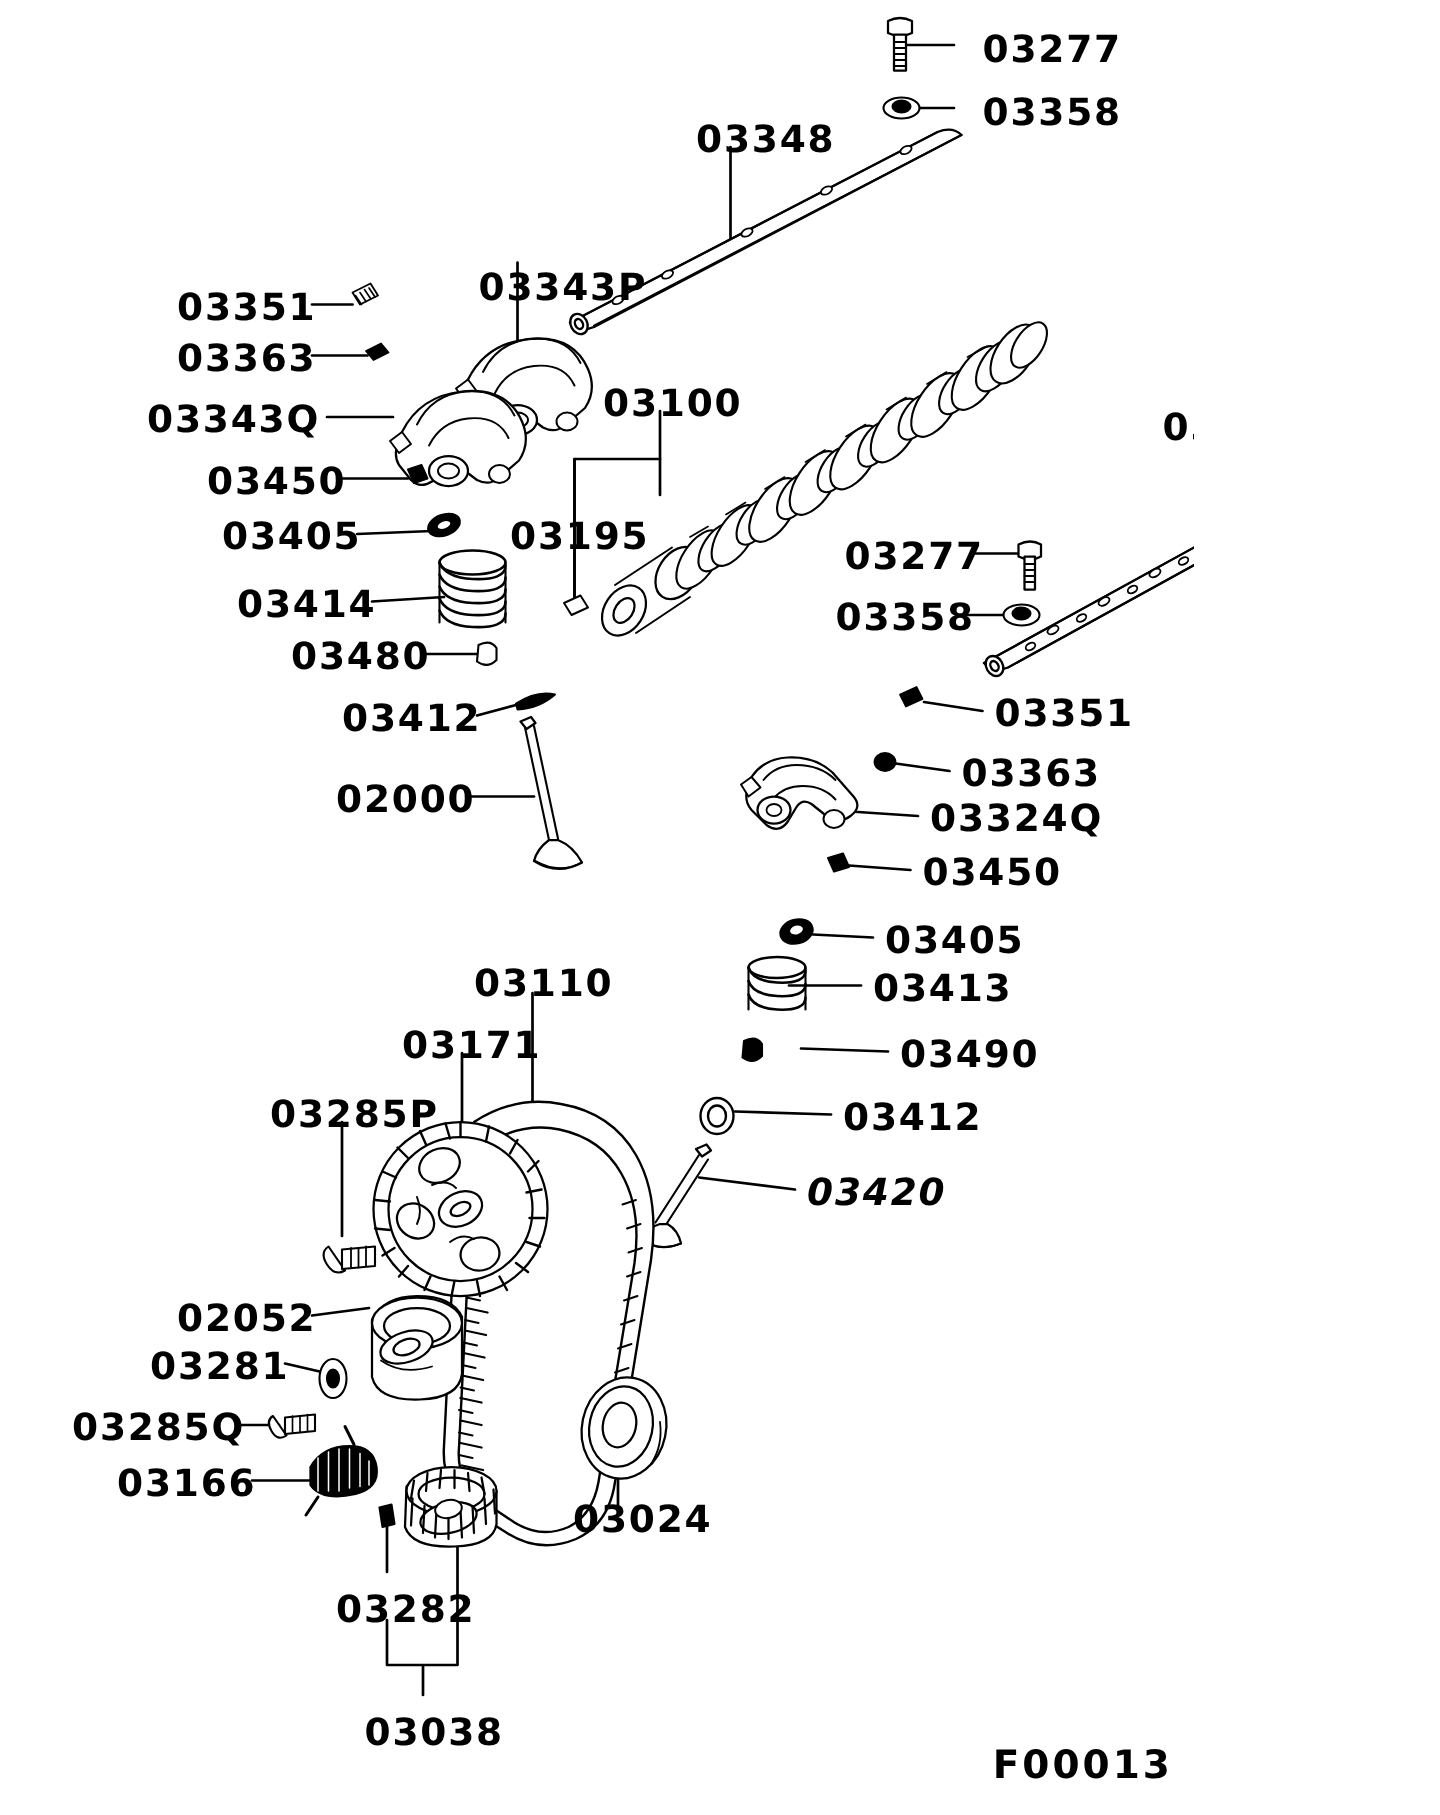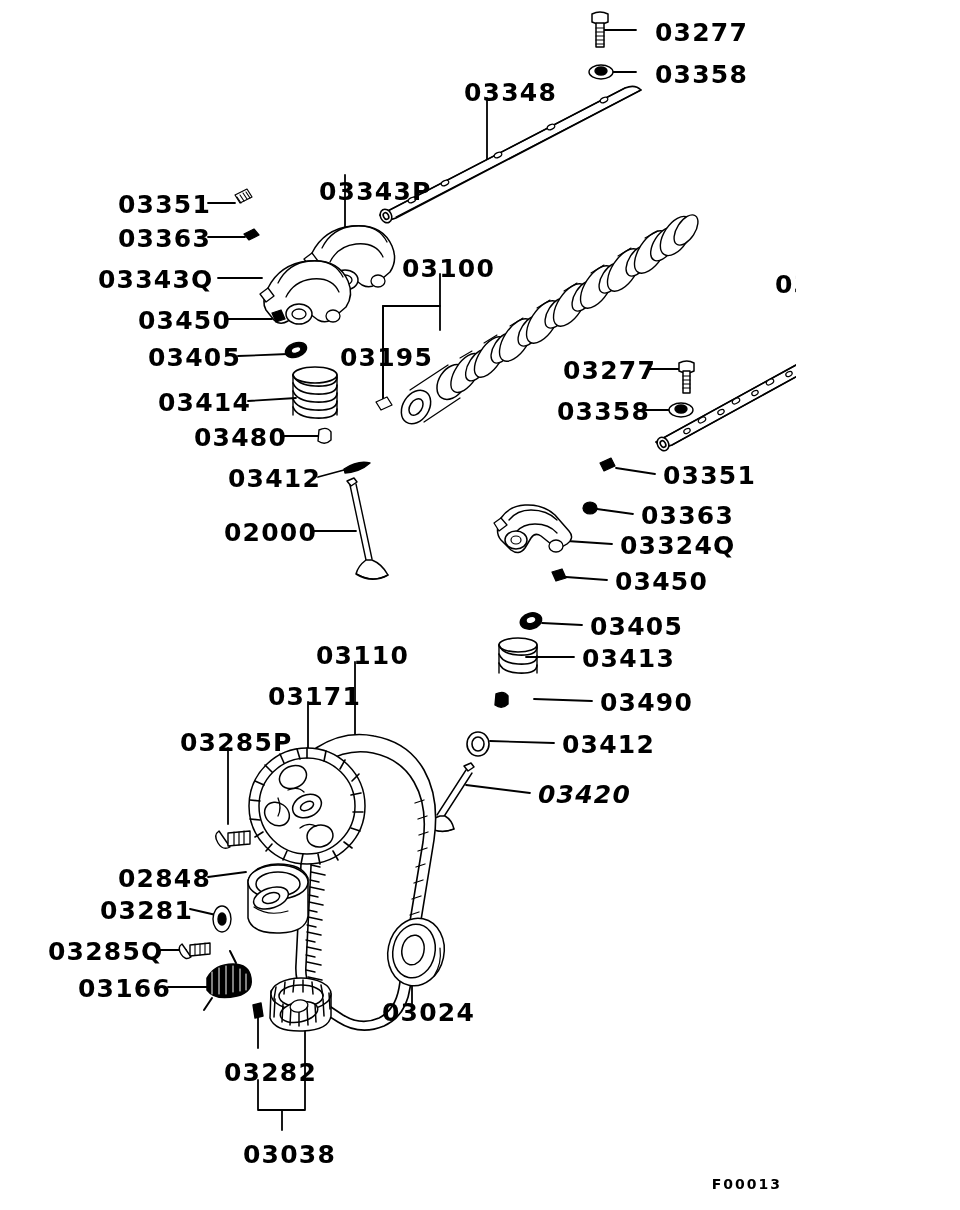--- a/index.html
+++ b/index.html
@@ -30,21 +30,21 @@
     letter-spacing: 1.2px;
     color: #000000;
     white-space: nowrap;
     line-height: 1;
   }
   #figcode {
     position: absolute;
     right: 14px;
     bottom: 18px;
     font-family: "DejaVu Sans", sans-serif;
-    font-size: 14px;
+    font-size: 26px;
     font-weight: 700;
     letter-spacing: 2px;
     color: #000000;
     white-space: nowrap;
   }
 </style>
 </head>
 <body>
 
 <div id="sheet">
@@ -468,21 +468,21 @@
       <div class="callout" style="left: 620px; top: 533px;">03324Q</div>
       <div class="callout" style="left: 615px; top: 569px;">03450</div>
       <div class="callout" style="left: 590px; top: 614px;">03405</div>
       <div class="callout" style="left: 316px; top: 643px;">03110</div>
       <div class="callout" style="left: 582px; top: 646px;">03413</div>
       <div class="callout" style="left: 268px; top: 684px;">03171</div>
       <div class="callout" style="left: 600px; top: 690px;">03490</div>
       <div class="callout" style="left: 180px; top: 730px;">03285P</div>
       <div class="callout" style="left: 562px; top: 732px;">03412</div>
       <div class="callout" style="left: 538px; top: 782px; font-style: italic;">03420</div>
-      <div class="callout" style="left: 118px; top: 866px;">02848</div>
+      <div class="callout" style="left: 118px; top: 866px;">02052</div>
       <div class="callout" style="left: 100px; top: 898px;">03281</div>
       <div class="callout" style="left: 48px; top: 939px;">03285Q</div>
       <div class="callout" style="left: 78px; top: 976px;">03166</div>
       <div class="callout" style="left: 382px; top: 1000px;">03024</div>
       <div class="callout" style="left: 224px; top: 1060px;">03282</div>
       <div class="callout" style="left: 243px; top: 1142px;">03038</div>
     </div>
 
   <div id="figcode">F00013</div>
 

